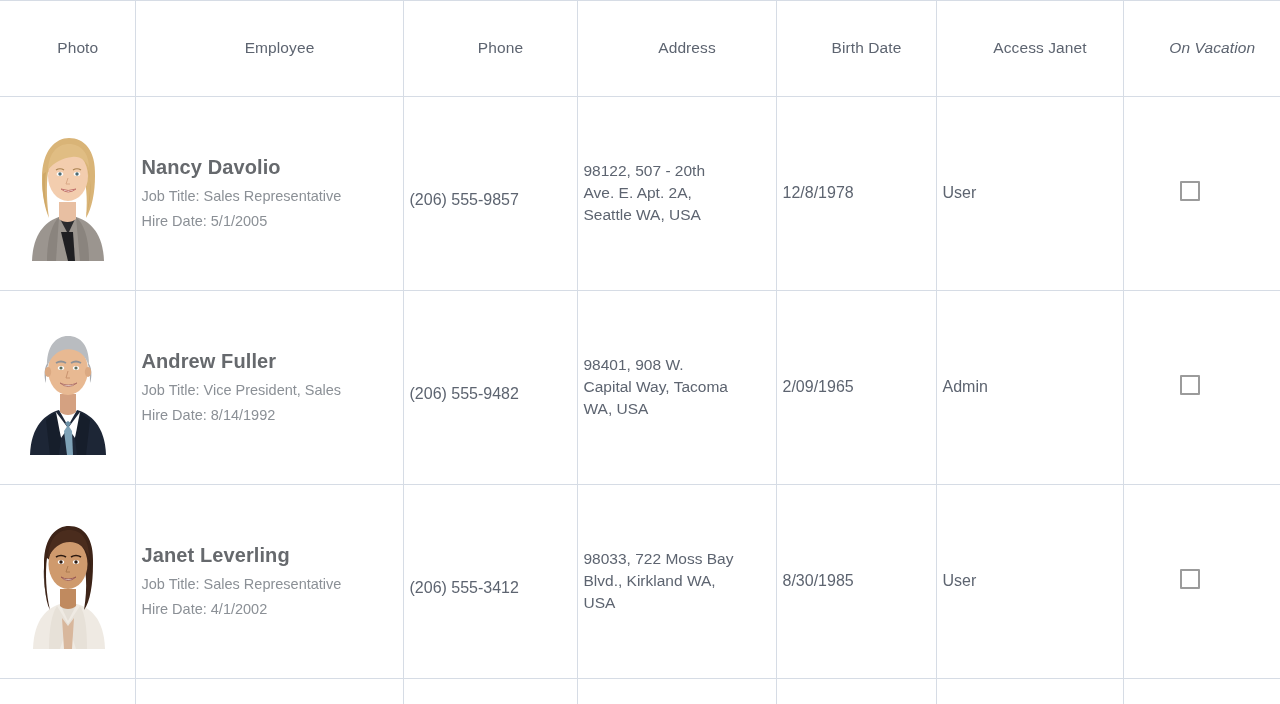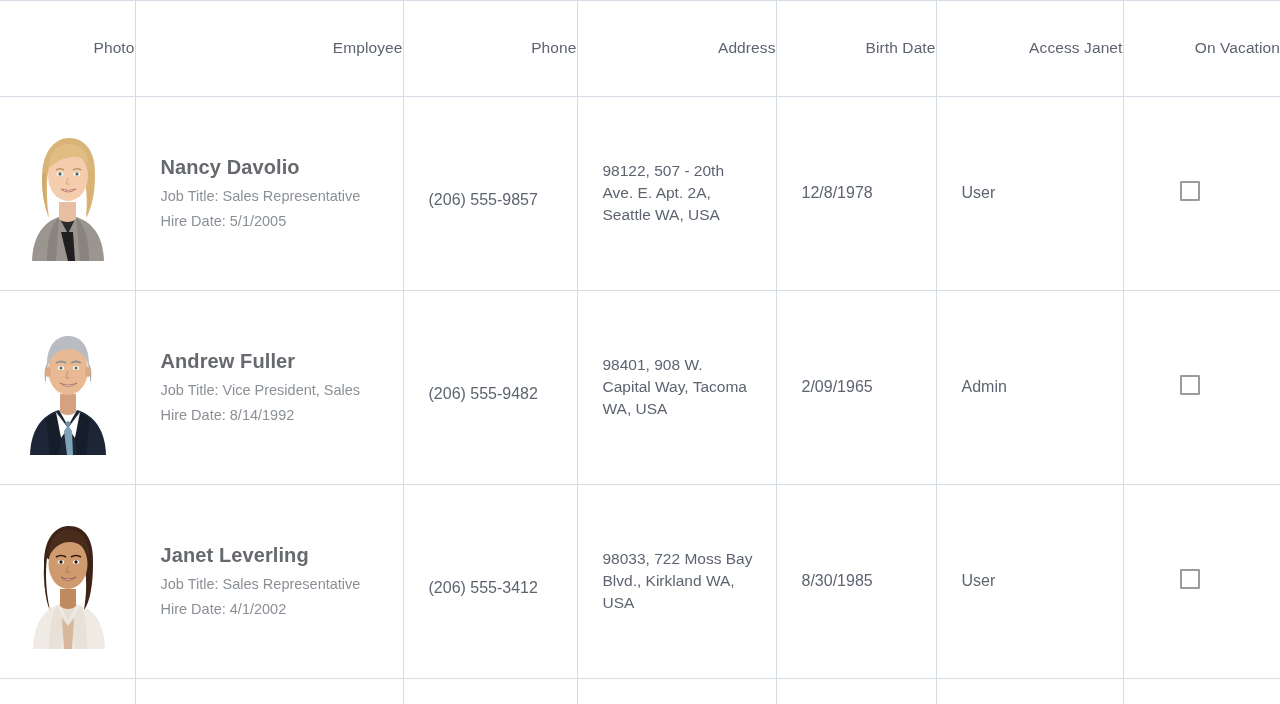--- a/index.html
+++ b/index.html
@@ -24,38 +24,38 @@
     border-collapse:collapse;
     table-layout:fixed;
   }
 
   
   thead th {
     height:95px;
     background:#ffffff;
     border-right:1px solid #d6dce5;
     border-bottom:1px solid #d6dce5;
-    text-align:right;
+    text-align:center;
     vertical-align:middle;
     padding:0 0 0 21px;
     font-weight:400;
     font-size:15.5px;
     color:#5d6470;
     letter-spacing:0.1px;
     white-space:nowrap;
   }
-  thead th:last-child { border-right:none; }
+  thead th:last-child { border-right:none;font-style:italic; }
 
   
   tbody td {
     height:194px;
     border-right:1px solid #d6dce5;
     border-bottom:1px solid #d6dce5;
     vertical-align:middle;
-    padding:0 0 0 25px;
+    padding:0 0 0 6px;
     font-size:15.5px;
     color:#5d6470;
     background:#fff;
   }
   tbody td:last-child { border-right:none; }
 
   
   .col-photo      { width:135px; }
   .col-employee   { width:268px; }
   .col-phone      { width:174px; }

